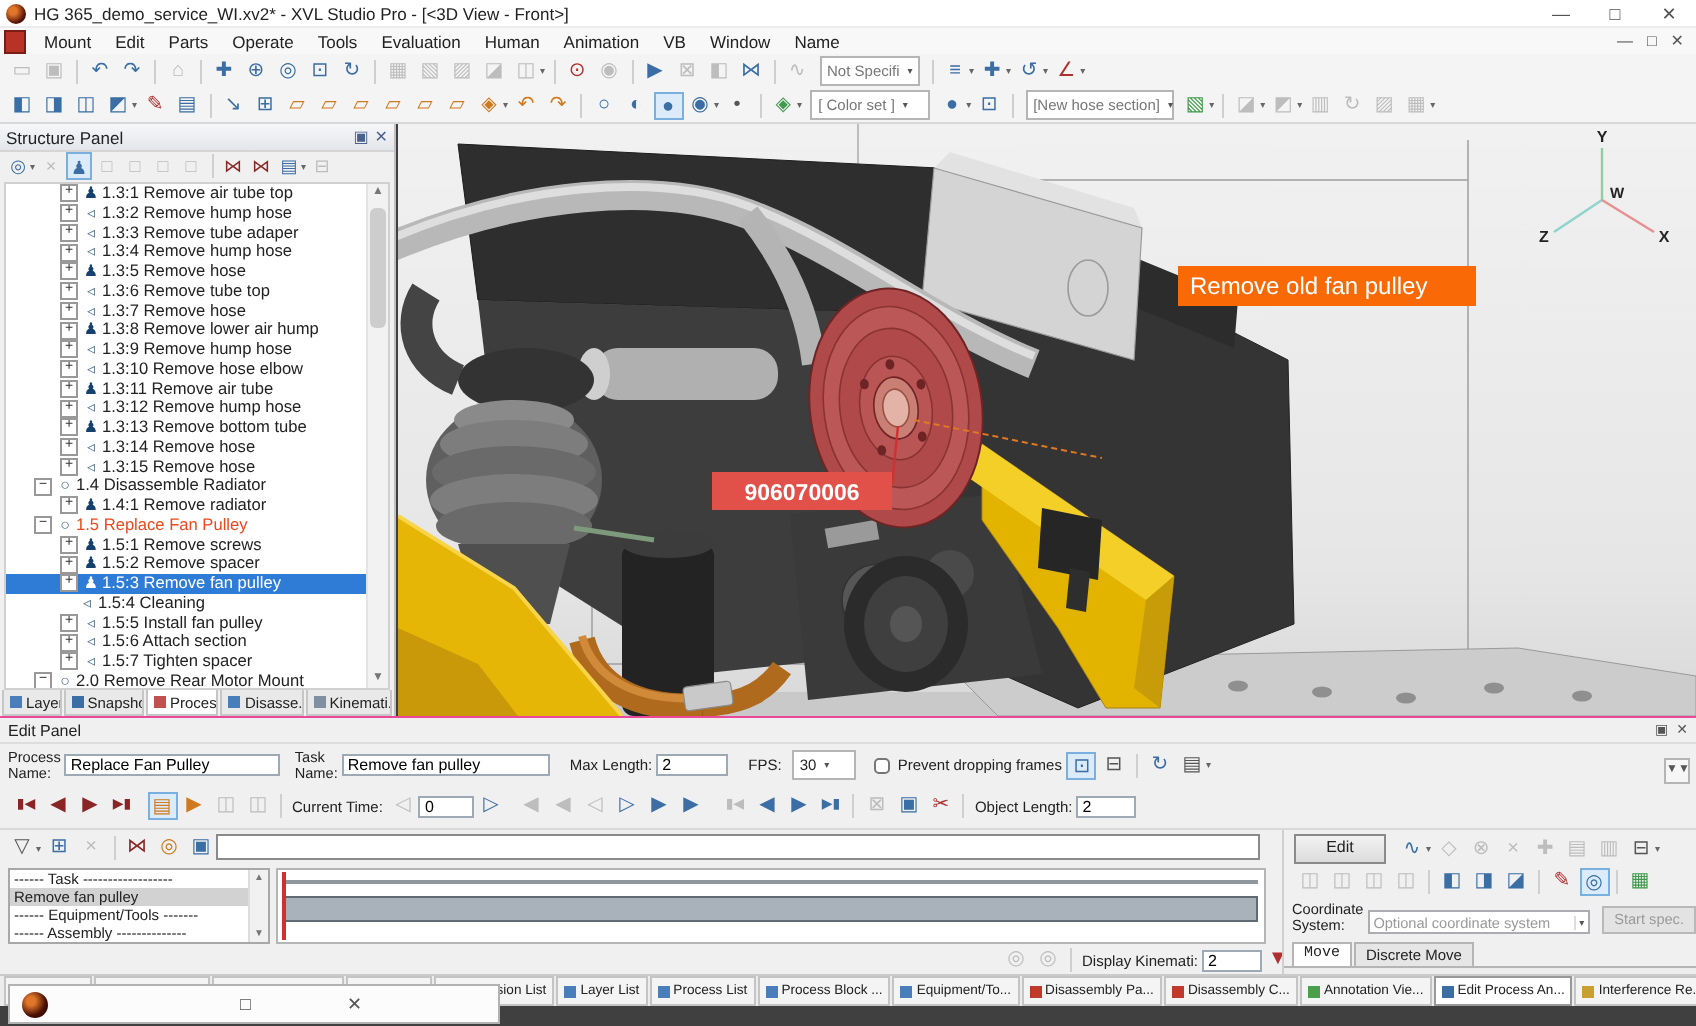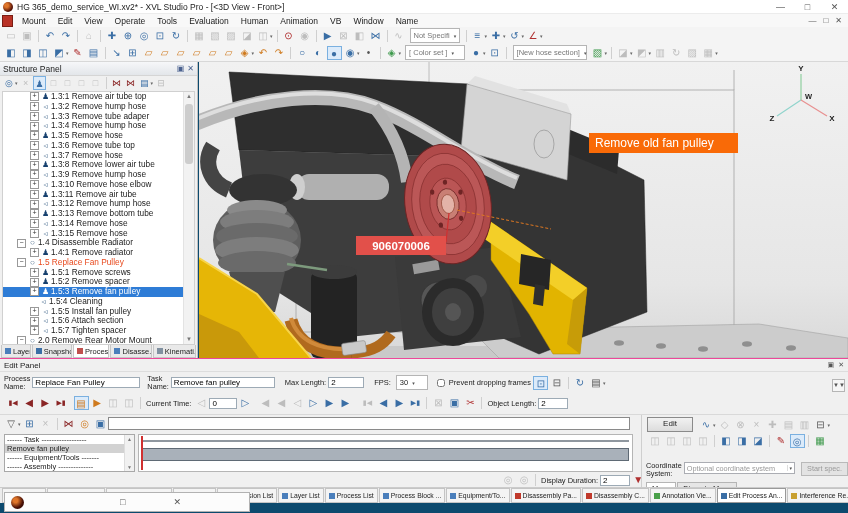--- a/index.html
+++ b/index.html
@@ -1,16 +1,16 @@
 <!DOCTYPE html>
 <html><head>
 <meta charset="utf-8">
 <style>
   html,body{margin:0;padding:0;background:#888;}
-  .app{position:relative;width:848px;height:513px;background:#0c4a6e;overflow:hidden;
+  .app{position:relative;width:848px;height:513px;background:#404040;overflow:hidden;
        font-family:"Liberation Sans",sans-serif;font-size:8px;color:#222;}
   
   .titlebar{position:absolute;top:0;left:0;width:848px;height:14px;background:#fff;border-bottom:1px solid #ececec;
             display:flex;align-items:center;padding-left:3px;gap:4px;font-size:8.5px;box-sizing:border-box;}
   .appicon{width:10px;height:10px;border-radius:50%;background:radial-gradient(circle at 35% 35%,#e0762a 20%,#5a1408 65%,#200402);flex:none;}
   .win-controls{margin-left:auto;display:flex;height:100%;}
   .wc{width:27px;text-align:center;color:#555;font-size:9px;line-height:14px;}
   
   .menubar{position:absolute;top:14px;left:0;width:848px;height:13px;background:#f8f8f8;display:flex;align-items:center;
            font-size:8.5px;box-sizing:border-box;padding-left:2px;}
@@ -78,29 +78,29 @@
   .track-scroll .dn{position:absolute;bottom:1px;left:0;right:0;}
   .tl-canvas{position:absolute;left:138px;top:19px;width:495px;height:38px;background:#fff;border:1px solid #b5b5b5;box-sizing:border-box;}
   .tl-bar{position:absolute;left:3px;right:3px;top:13px;height:11px;background:#a9b1ba;border:1px solid #5f6a75;}
   .tl-topline{position:absolute;left:3px;right:3px;top:5px;height:2px;background:#8f979f;}
   .tl-cursor{position:absolute;left:2px;top:1px;bottom:1px;width:2px;background:#d03030;}
   .duration-row{position:absolute;left:500px;top:58px;display:flex;align-items:center;}
   .ep-right{position:absolute;left:641px;top:0;right:0;bottom:0;border-left:1px solid #cfcfcf;background:#f0f0f0;}
   .er-row{display:flex;align-items:center;padding-left:5px;margin-top:2px;}
   .edit-btn{width:44px;height:13px;background:linear-gradient(#f2f2f2,#dcdcdc);border:1px solid #8a8a8a;font-size:8px;
             text-align:center;line-height:12px;margin-right:5px;flex:none;}
-  .coord-row{display:flex;align-items:flex-start;padding-left:4px;margin-top:14px;}
+  .coord-row{display:flex;align-items:flex-end;padding-left:4px;margin-top:3px;}
   .selbox{height:12px;border:1px solid #abadb3;background:#fff;display:flex;align-items:center;font-size:7.3px;color:#999;
           padding:0 2px;width:112px;box-sizing:border-box;}
   .selbox .arr{margin-left:auto;font-size:5px;color:#555;border-left:1px solid #ddd;padding-left:2px;}
   .disabled-btn{height:12px;border:1px solid #b9b9b9;background:#e3e3e3;color:#9a9a9a;font-size:7.3px;line-height:11px;
                 padding:0 5px;margin-left:6px;white-space:nowrap;}
   .er-tabs{display:flex;margin-top:4px;padding-left:4px;font-size:7.5px;}
   .er-tab{padding:1px 5px;border:1px solid #b5b5b5;border-bottom:none;background:#e6e6e6;margin-right:1px;}
-  .er-tab.active{background:#fff;position:relative;top:0;}
+  .er-tab.active{background:#fff;position:relative;top:0;font-family:Liberation Mono, monospace;}
   .er-tabpane{height:8px;border-top:1px solid #b5b5b5;background:#ededed;}
   
   .bottom-tabs{position:absolute;top:487px;left:0;width:848px;height:16px;background:#ececec;border-top:1px solid #cbcbcb;
                display:flex;align-items:center;padding-left:2px;box-sizing:border-box;overflow:hidden;}
   .btab{display:flex;align-items:center;gap:2px;padding:1px 3px;border:1px solid #c4c4c4;background:#f4f4f4;margin-right:1px;
         height:11px;white-space:nowrap;font-size:6.8px;flex:none;}
   .btab.active{background:#fff;border-color:#999;}
   .bicon{width:6px;height:6px;flex:none;}
   
   .statusbar{position:absolute;top:503px;left:0;width:848px;height:10px;background:#f0f0f0;border-top:1px solid #d6d6d6;box-sizing:border-box;}
@@ -125,21 +125,21 @@
       <span class="wc">□</span>
       <span class="wc">✕</span>
     </span>
   </div>
 
   <div class="menubar">
     <span class="docicon"></span>
     <span id="menu-items" style="display:flex;">
         <span class="menu-item">Mount</span>
         <span class="menu-item">Edit</span>
-        <span class="menu-item">View</span>
+        <span class="menu-item">Parts</span>
         <span class="menu-item">Operate</span>
         <span class="menu-item">Tools</span>
         <span class="menu-item">Evaluation</span>
         <span class="menu-item">Human</span>
         <span class="menu-item">Animation</span>
         <span class="menu-item">VB</span>
         <span class="menu-item">Window</span>
         <span class="menu-item">Name</span>
       </span>
     <span class="mdi-controls">
@@ -308,21 +308,21 @@
             <span>1.3:6 Remove tube top</span>
           </div>
           <div class="tree-row" style="padding-left: 27px;">
             <span class="exp">+</span>
             <span class="ticon flag">◃</span>
             <span>1.3:7 Remove hose</span>
           </div>
           <div class="tree-row" style="padding-left: 27px;">
             <span class="exp">+</span>
             <span class="ticon worker">♟</span>
-            <span>1.3:8 Remove lower air tube</span>
+            <span>1.3:8 Remove lower air hump</span>
           </div>
           <div class="tree-row" style="padding-left: 27px;">
             <span class="exp">+</span>
             <span class="ticon flag">◃</span>
             <span>1.3:9 Remove hump hose</span>
           </div>
           <div class="tree-row" style="padding-left: 27px;">
             <span class="exp">+</span>
             <span class="ticon flag">◃</span>
             <span>1.3:10 Remove hose elbow</span>
@@ -666,21 +666,21 @@
         <div class="tl-bar"></div>
         <div class="tl-cursor"></div>
       </div>
 
       <div class="duration-row">
         <span style="display:flex;align-items:center">
             <span class="tb d">◎</span>
             <span class="tb d">◎</span>
           </span>
         <span class="sep"></span>
-        <span class="lbl">Display Duration:</span>
+        <span class="lbl">Display Kinemati:</span>
         <input class="txt" style="width: 30px;" value="2">
         <span class="tb r">▼</span>
       </div>
 
       <div class="ep-right">
         <div class="er-row">
           <span class="edit-btn">Edit</span>
           <span style="display:flex;align-items:center">
               <span class="tb b">∿</span>
               <span class="dd">▾</span>

